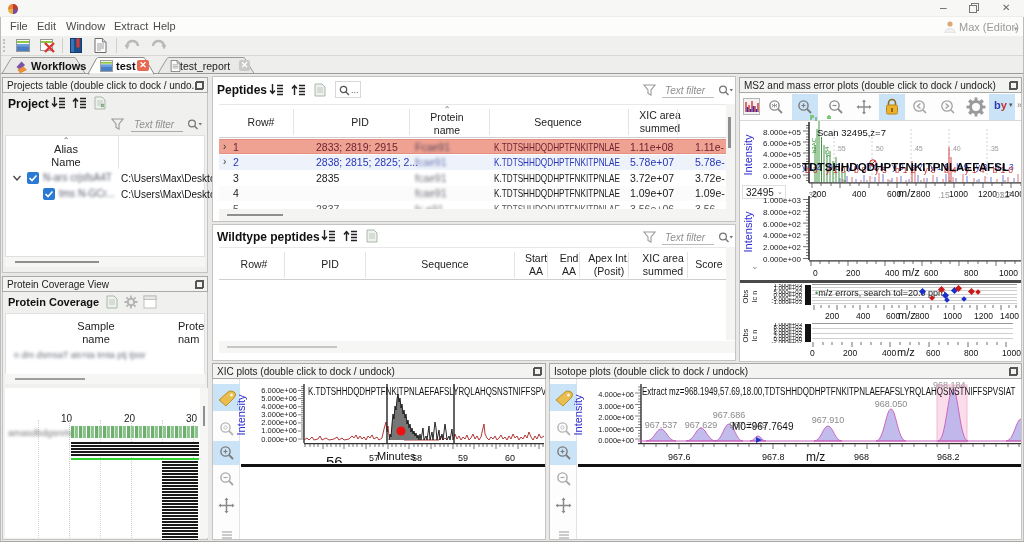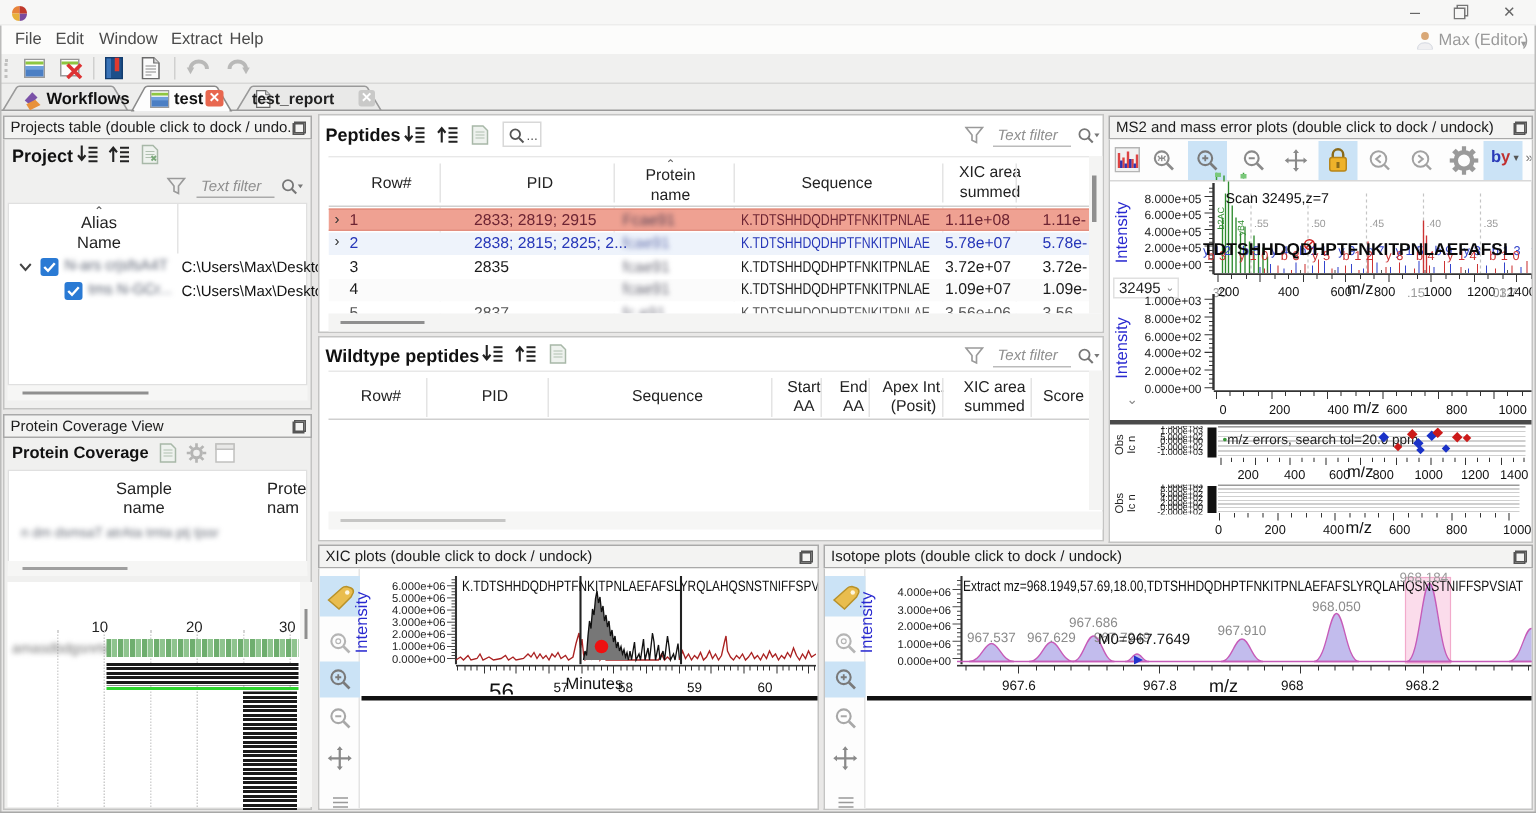--- a/index.html
+++ b/index.html
@@ -105,21 +105,21 @@
     <rect x="1" y="5" width="12" height="7" fill="#4b7fc4"></rect>
     <rect x="1" y="5" width="12" height="2.5" fill="#6fa0dc"></rect>
   </svg>
   <span class="abs" style="left:116px;top:4px;font-size:11px;font-weight:bold;color:#111;">test</span>
   <div class="abs" style="left:137px;top:4px;width:12px;height:11px;background:#e8674f;border-radius:2px;color:#fff;font-size:9px;font-weight:bold;text-align:center;line-height:11px;">✕</div>
   <svg class="abs" style="left:170px;top:4px" width="11" height="12" viewBox="0 0 13 15">
     <path d="M1 0.5 H8.5 L12 4 V14.5 H1 Z" fill="#fbfbfb" stroke="#6a6a6a"></path>
     <path d="M8.5 0.5 L8.5 4 L12 4" fill="#d8d8d8" stroke="#6a6a6a" stroke-width="0.8"></path>
     <path d="M3 6 H10 M3 8 H10 M3 10 H10" stroke="#8a8a8a" stroke-width="0.8"></path>
   </svg>
-  <span class="abs" style="left:168px;top:4px;font-size:10.5px;font-weight:bold;color:#222;">test_report</span>
+  <span class="abs" style="left:180px;top:4px;font-size:10.5px;font-weight:normal;color:#222;">test_report</span>
   <div class="abs" style="left:239px;top:4px;width:11px;height:11px;background:#c9c9c8;border-radius:2px;color:#fff;font-size:9px;font-weight:bold;text-align:center;line-height:11px;">✕</div>
   <div class="abs" style="left:270px;top:17px;width:754px;height:1px;background:#9a9a9a;"></div>
 </div>
 
 <div class="panelhdr" style="left:2px;top:77px;width:206px;height:16px;">Projects table (double click to dock / undo...<span class="dock"></span></div>
 <div class="abs" style="left:2px;top:93px;width:206px;height:180px;background:#f0f0ef;border:1px solid #c4c4c3;border-top:none;">
   <span class="abs" style="left:5px;top:4px;font-size:12px;font-weight:bold;color:#111;">Project</span>
 
   <svg class="abs" style="left:48px;top:3px" width="15" height="14" viewBox="0 0 15 14">
     <path d="M3.5 1 V10 M1 7.5 L3.5 10.5 L6 7.5" stroke="#222" stroke-width="1.4" fill="none"></path>

